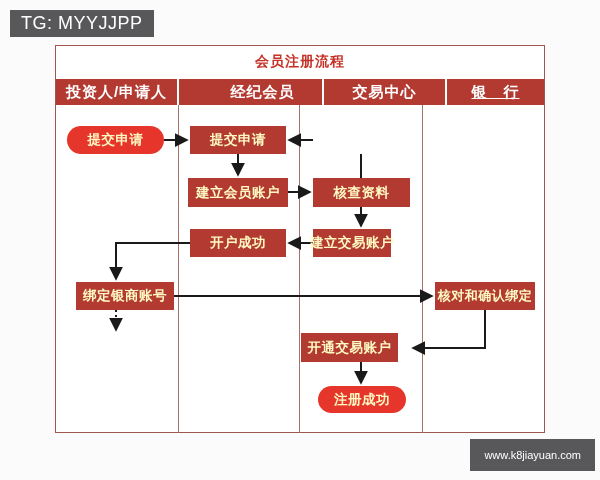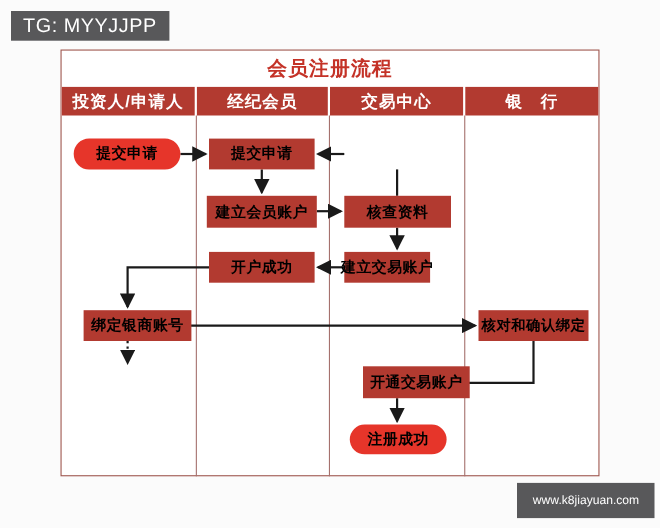--- a/index.html
+++ b/index.html
@@ -32,44 +32,44 @@
   
   .table{
     position:absolute;left:55px;top:45px;width:490px;height:388px;
     background:#ffffff;
     border:1px solid #9e564e;
     box-sizing:border-box;
   }
   .title-row{
     position:absolute;left:55px;top:45px;width:490px;height:34px;
     display:flex;align-items:center;justify-content:center;
-    color:#c43227;font-size:18px;font-weight:bold;letter-spacing:1px;
+    color:#c43227;font-size:14px;font-weight:bold;letter-spacing:1px;
   }
   .header-row{
     position:absolute;left:56px;top:79px;width:488px;height:26px;
     display:flex;gap:2px;background:#ffffff;
   }
   .header-cell{
     background:#b23a30;color:#ffffff;
     font-size:15px;font-weight:bold;
     display:flex;align-items:center;justify-content:center;
     letter-spacing:1px;
   }
-  .hc1{width:121px;}.hc2{width:119px;}.hc3{width:121px;}.hc4{flex:1;}
+  .hc1{width:121px;}.hc2{width:119px;padding-left:24px;}.hc3{width:121px;}.hc4{flex:1;text-decoration:underline;}
 
   
   .vline{
     position:absolute;top:105px;height:328px;width:1px;
     background:#a5716d;
   }
 
   
   .node{
     position:absolute;height:28px;
-    background:#b23a30;color:#000000;
+    background:#b23a30;color:#fef9c3;
     font-size:13.5px;font-weight:bold;
     display:flex;align-items:center;justify-content:center;
     white-space:nowrap;letter-spacing:.5px;
   }
   .node.pill{
     background:#e6352a;border-radius:14px;
   }
 
   
   svg.arrows{position:absolute;left:0;top:0;width:600px;height:480px;pointer-events:none;}
@@ -133,19 +133,19 @@
 
   <div class="node" style="left:188px;top:178px;width:100px;height:29px">建立会员账户</div>
   <div class="node" style="left:313px;top:178px;width:97px;height:29px">核查资料</div>
 
   <div class="node" style="left:190px;top:229px;width:96px">开户成功</div>
   <div class="node" style="left:313px;top:229px;width:78px">建立交易账户</div>
 
   <div class="node" style="left:76px;top:282px;width:98px">绑定银商账号</div>
   <div class="node" style="left:435px;top:282px;width:100px;font-size:13px">核对和确认绑定</div>
 
-  <div class="node" style="left:330px;top:333px;width:97px;height:29px">开通交易账户</div>
+  <div class="node" style="left:301px;top:333px;width:97px;height:29px">开通交易账户</div>
 
   <div class="node pill" style="left:318px;top:386px;width:88px;height:27px">注册成功</div>
 
   <div class="watermark">www.k8jiayuan.com</div>
 
 </div>
 
 </body></html>

